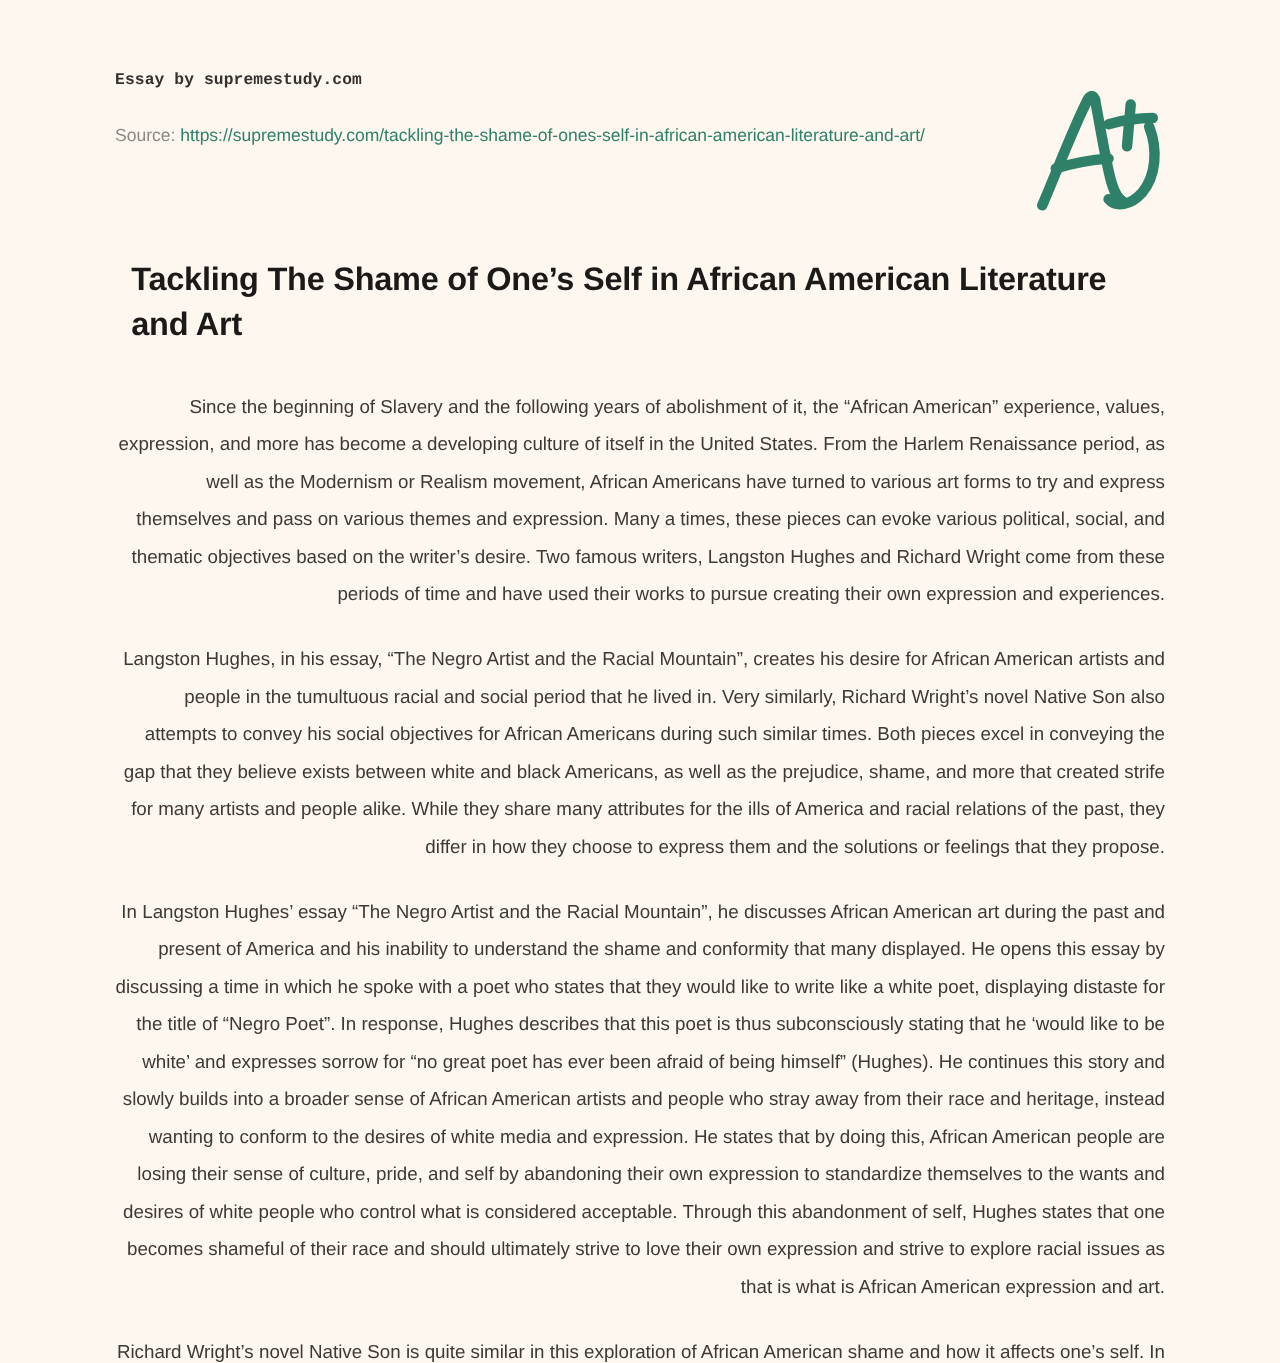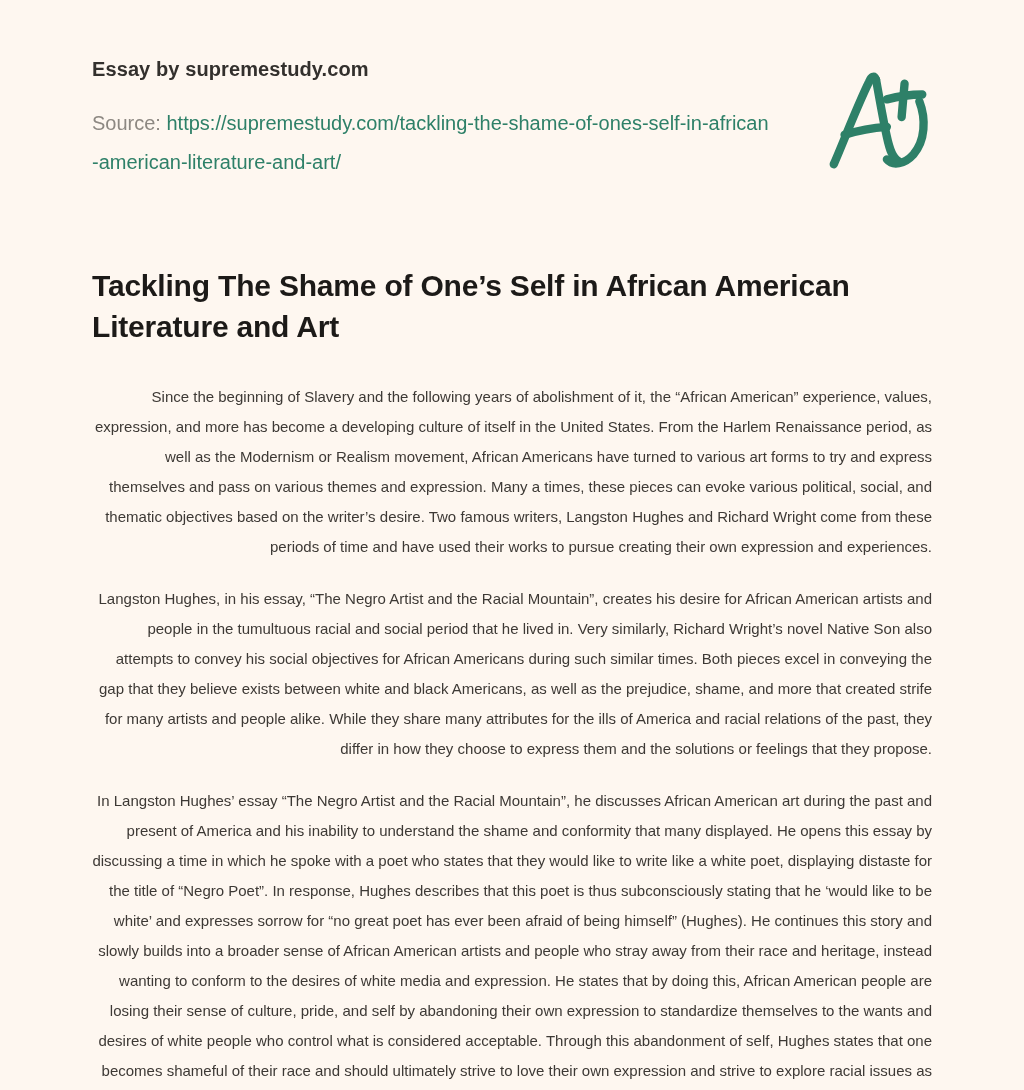--- a/index.html
+++ b/index.html
@@ -22,31 +22,32 @@
     box-sizing: border-box;
   }
 
   
   .header {
     position: relative;
     padding: 56px 92px 0 92px;
   }
 
   .essay-by {
-    font-size: 20px;
+    font-size: 13px;
     font-weight: bold;
     color: #33302d;
     letter-spacing: 0.1px;
     line-height: 1.3;
     margin: 0;
+    font-family: Liberation Mono, monospace;
   }
 
   .source-line {
     margin: 22px 0 0 0;
-    font-size: 20px;
+    font-size: 14px;
     line-height: 1.95;
     color: #8d8882;
     max-width: 680px;
     word-break: break-word;
   }
 
   .source-label {
     color: #8d8882;
   }
 
@@ -70,26 +71,26 @@
     height: 100%;
   }
 
   
   .article {
     padding: 0 92px;
     margin-top: 84px;
   }
 
   .article-title {
-    font-size: 30px;
+    font-size: 26px;
     line-height: 1.36;
     font-weight: bold;
     color: #1c1a18;
     letter-spacing: -0.2px;
-    margin: 0;
+    margin: 13px;
     max-width: 800px;
   }
 
   .body-copy {
     margin-top: 34px;
     max-width: 840px;
   }
 
   .body-copy p {
     font-size: 15px;

